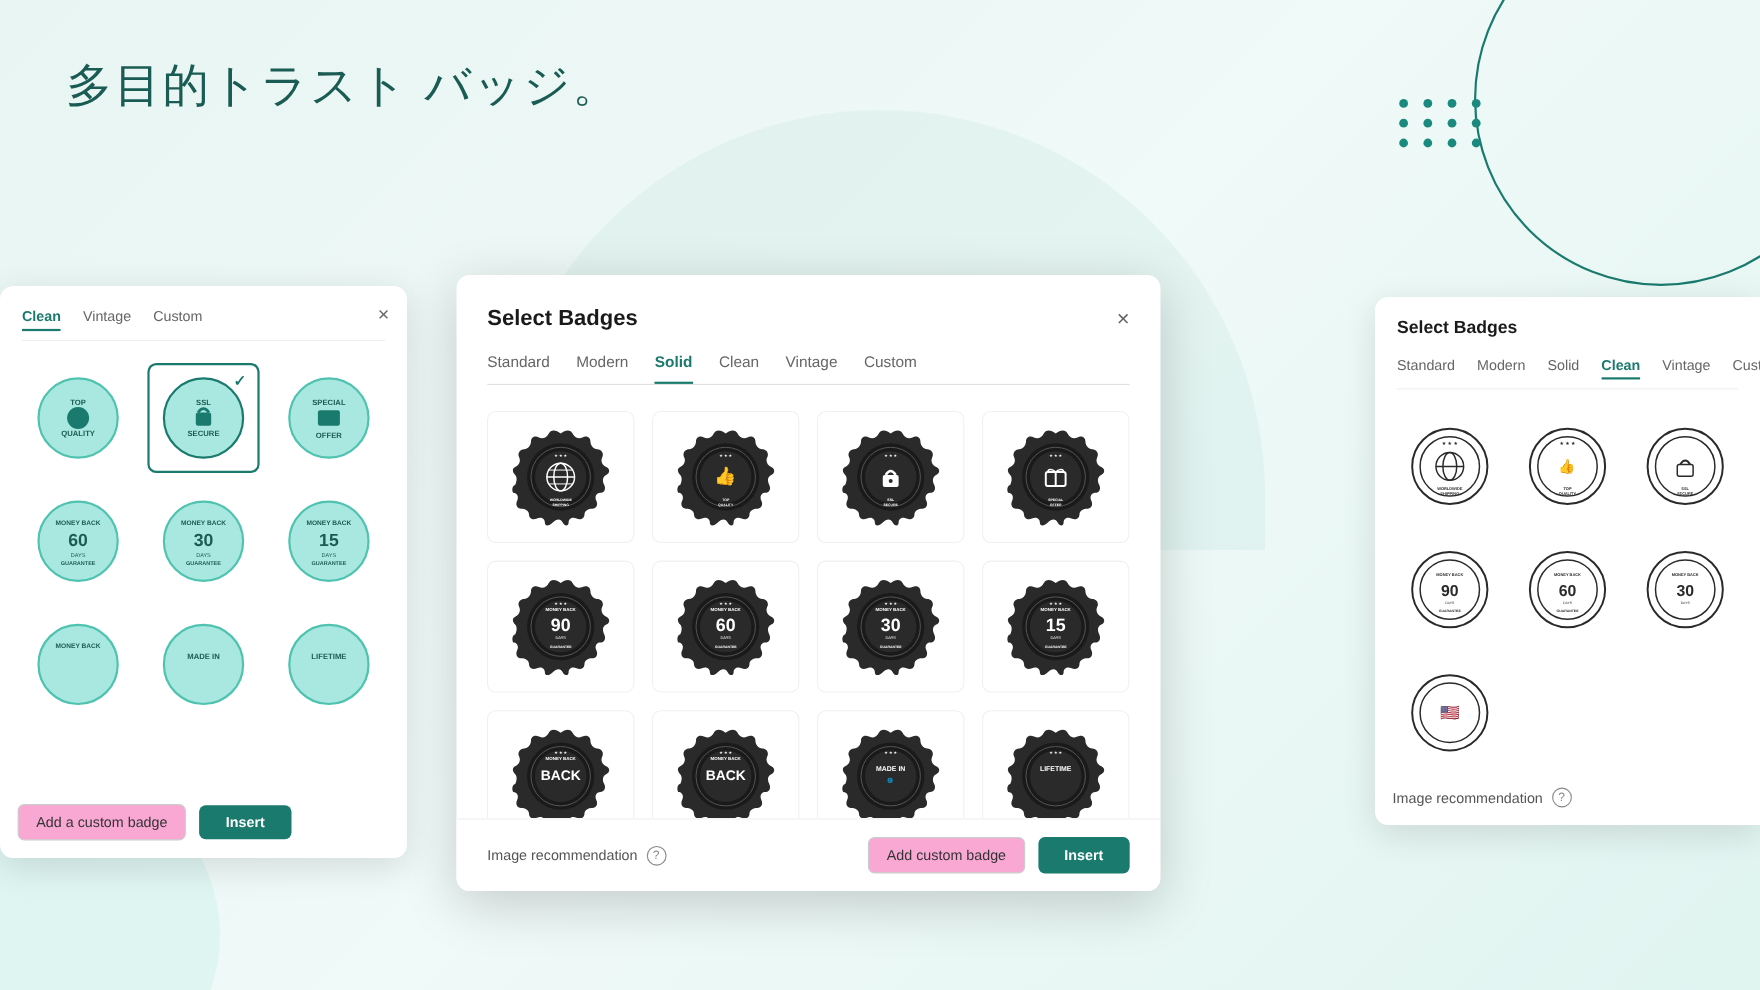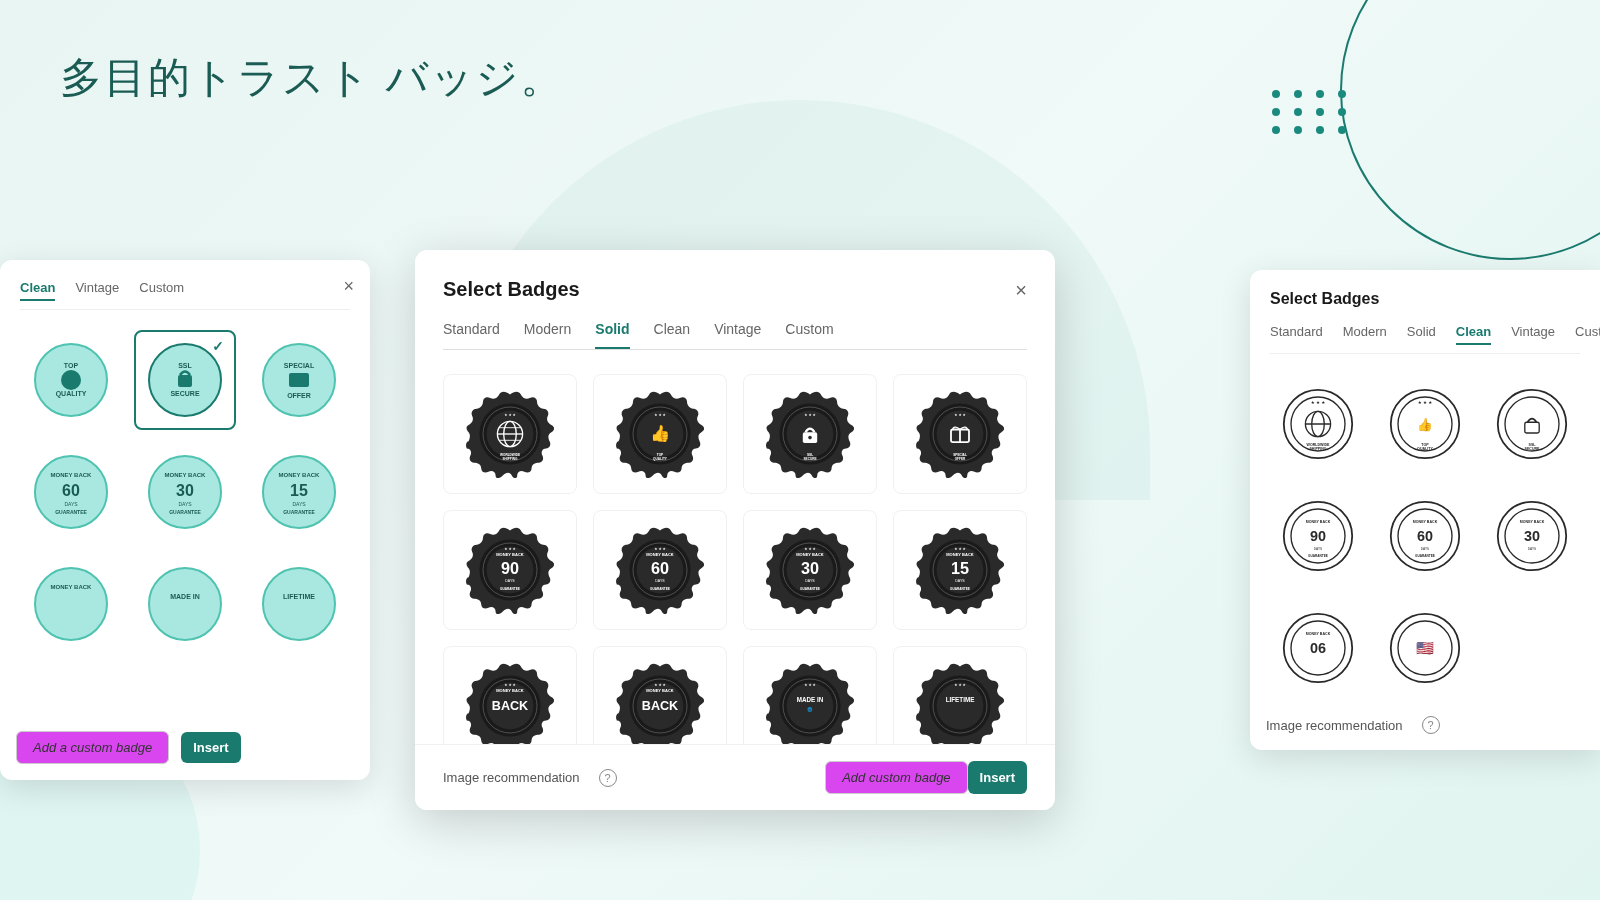--- a/index.html
+++ b/index.html
@@ -139,34 +139,33 @@
       position: absolute;
       bottom: 16px;
       left: 16px;
       right: 16px;
       display: flex;
       gap: 12px;
       align-items: center;
     }
     .btn-custom-badge {
       border: 1px solid #ccc;
-      background: #d946ef;
+      background: #f9a8d4;
       border-radius: 6px;
       padding: 8px 16px;
       font-size: 13px;
       cursor: pointer;
       color: #333;
-      font-style: italic;
     }
     .btn-insert {
       background: #1a7a6e;
       color: white;
       border: none;
       border-radius: 6px;
-      padding: 8px 12px;
+      padding: 8px 24px;
       font-size: 13px;
       cursor: pointer;
       font-weight: 600;
     }
 
     
     .main-dialog {
       position: absolute;
       top: 250px;
       left: 415px;
@@ -244,38 +243,38 @@
       padding: 16px 28px;
       display: flex;
       align-items: center;
       justify-content: space-between;
       background: white;
       border-top: 1px solid #f0f0f0;
     }
     .img-recommendation {
       display: flex;
       align-items: center;
-      gap: 19px;
+      gap: 8px;
       font-size: 13px;
       color: #555;
     }
     .info-icon {
       width: 18px;
       height: 18px;
       border-radius: 50%;
       border: 1px solid #888;
       display: flex;
       align-items: center;
       justify-content: center;
       font-size: 11px;
       color: #888;
     }
     .footer-actions {
       display: flex;
-      gap: 0;
+      gap: 12px;
     }
 
     
     .right-panel {
       position: absolute;
       top: 270px;
       right: 0px;
       width: 350px;
       background: white;
       border-radius: 12px 0 0 12px;
@@ -699,30 +698,20 @@
           <text y="15" text-anchor="middle" font-size="3.5" fill="#2a2a2a">DAYS</text>
         </g>
       </svg>
     </div>
 
     <div class="badge-item-left">
       <svg width="90" height="90" viewBox="0 0 100 100">
         <g transform="translate(50,50)">
           <circle r="38" fill="none" stroke="#2a2a2a" stroke-width="2"></circle>
           <circle r="30" fill="none" stroke="#2a2a2a" stroke-width="1.5"></circle>
-          <text y="-14" text-anchor="middle" font-size="4" fill="#2a2a2a" font-weight="bold">MONEY BACK</text>
-          <text y="6" text-anchor="middle" font-size="16" fill="#2a2a2a" font-weight="bold">06</text>
-        </g>
-      </svg>
-    </div>
-    <div class="badge-item-left">
-      <svg width="90" height="90" viewBox="0 0 100 100">
-        <g transform="translate(50,50)">
-          <circle r="38" fill="none" stroke="#2a2a2a" stroke-width="2"></circle>
-          <circle r="30" fill="none" stroke="#2a2a2a" stroke-width="1.5"></circle>
           <text y="5" text-anchor="middle" font-size="16">🇺🇸</text>
         </g>
       </svg>
     </div>
   </div>
 
   <div style="position:absolute; bottom:16px; left:16px; right:16px;">
     <div class="img-recommendation">
       <span>Image recommendation</span>
       <div class="info-icon">?</div>

